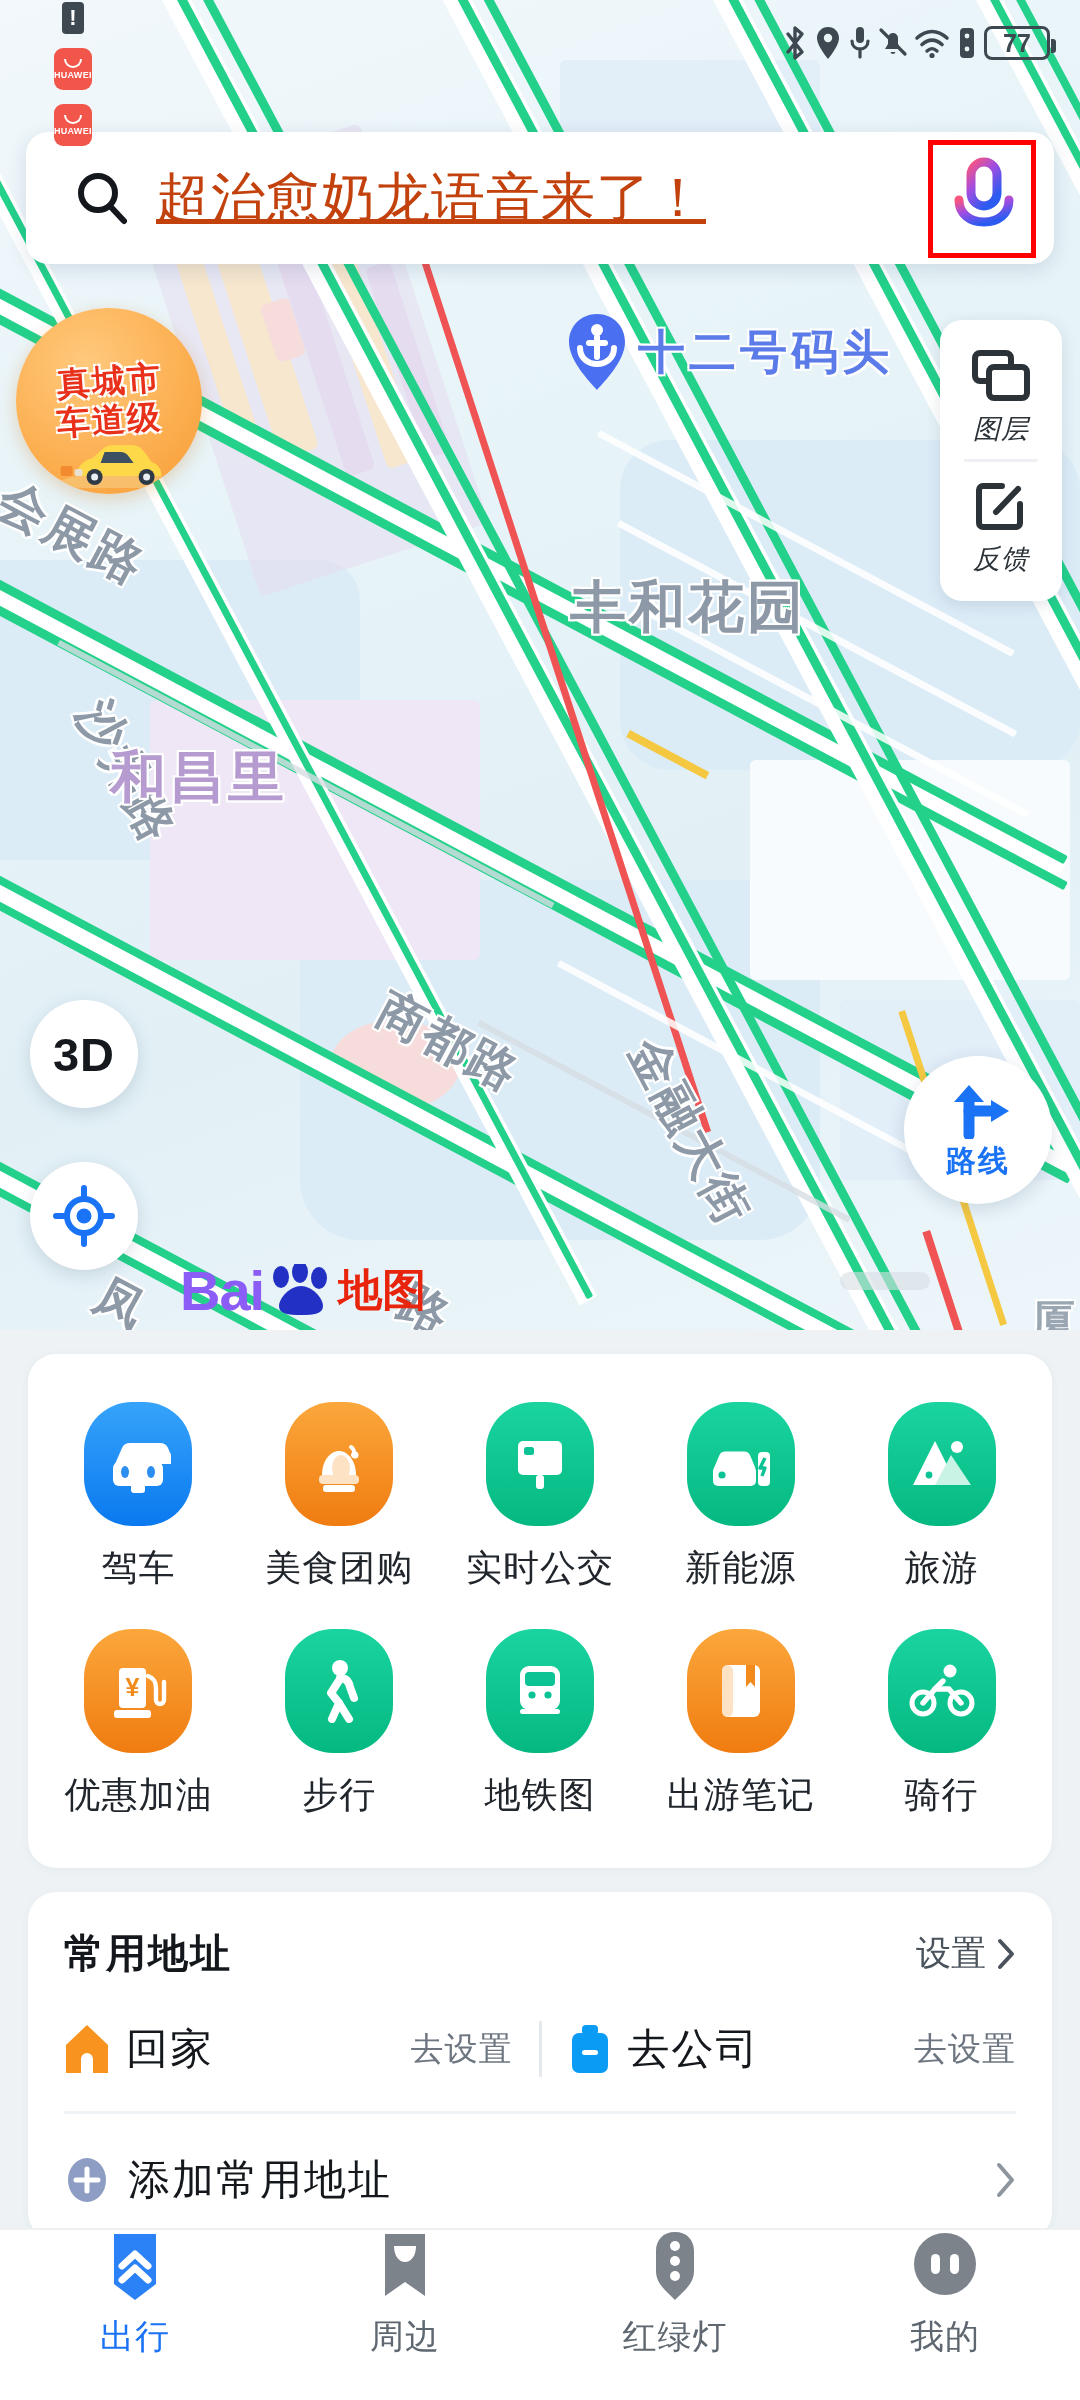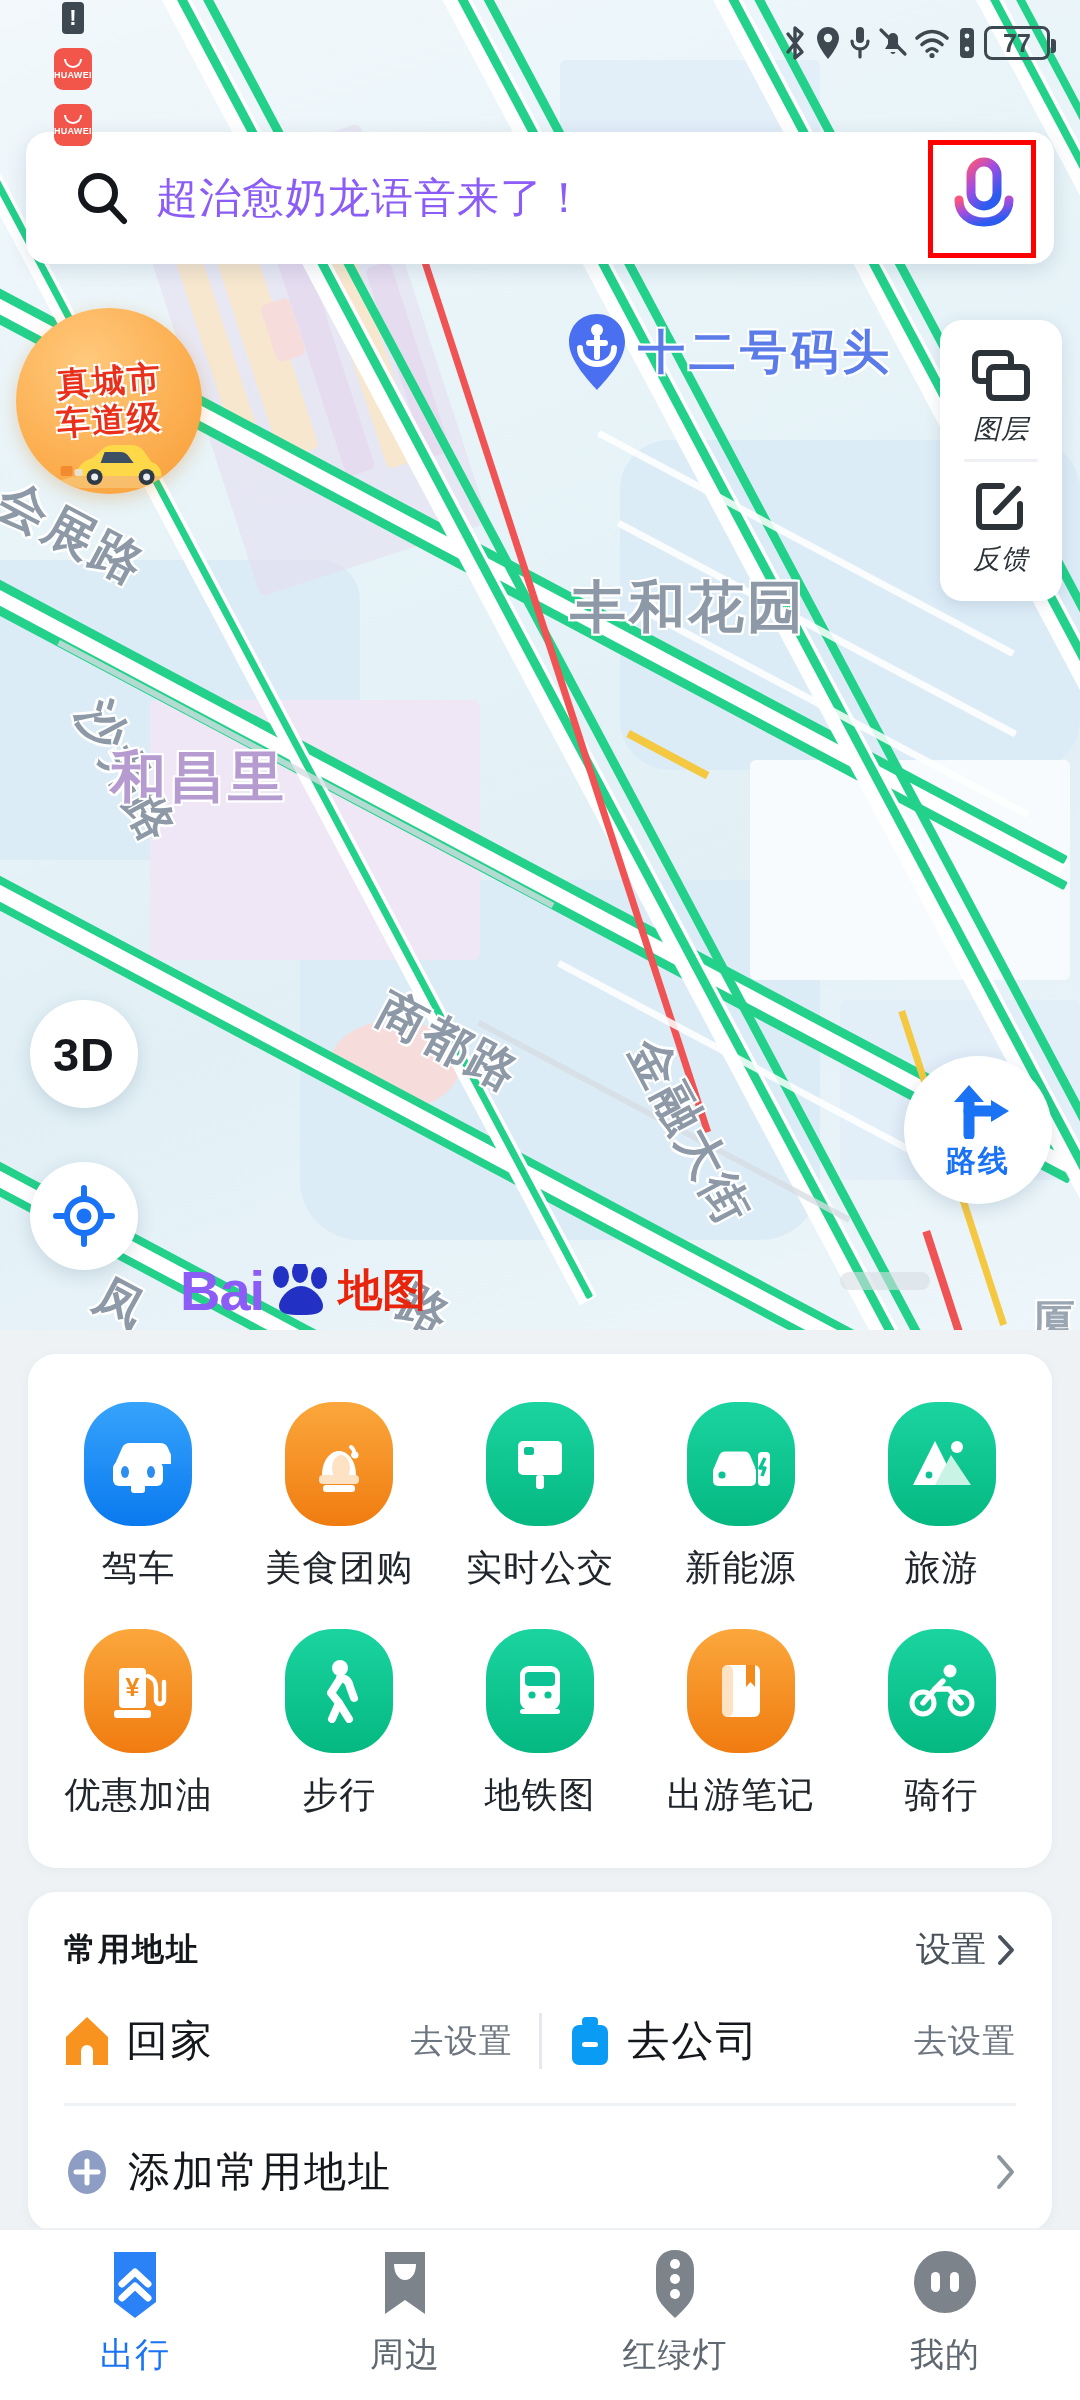--- a/index.html
+++ b/index.html
@@ -95,21 +95,21 @@
   
   #searchbar {
     position:absolute; left:26px; top:132px; width:1028px; height:132px;
     background:#fff; border-radius:22px; z-index:30;
     box-shadow:0 5px 20px rgba(30,60,90,0.14);
     display:flex; align-items:center;
   }
   #search-input-area {
     flex:1; display:flex; align-items:center; gap:26px; padding-left:48px; height:100%;
   }
-  .search-placeholder { font-size:42px; color:#8b5cf6; letter-spacing:1px; }
+  .search-placeholder { font-size:54px; color:#c2410c; letter-spacing:1px;text-decoration:underline; }
   #mic-wrap {
     width:104px; height:132px; display:flex; align-items:center; justify-content:center;
     position:relative; margin-right:18px;
   }
   #mic-divider {
     width:3px; height:56px; background:#e7eaee; border-radius:2px;
   }
   #mic-highlight {
     position:absolute; left:-4px; top:8px; width:108px; height:118px;
     border:5px solid #ff0000; box-sizing:border-box; pointer-events:none;
@@ -193,37 +193,37 @@
     padding:14px 0 22px;
   }
   .sc-icon {
     width:108px; height:124px; border-radius:48px;
     display:flex; align-items:center; justify-content:center;
   }
   .sc-label { font-size:36px; color:#20262c; letter-spacing:1px; }
 
   #addr-card { padding:34px 36px 22px; }
   .addr-head { display:flex; align-items:center; justify-content:space-between; }
-  .addr-title { font-size:32px; font-weight:bold; color:#14181c; letter-spacing:2px; }
+  .addr-title { font-size:40px; font-weight:bold; color:#14181c; letter-spacing:2px; }
   .addr-setting { display:flex; align-items:center; gap:10px; font-size:35px; color:#4a535c; }
   .addr-row { display:flex; align-items:center; margin-top:40px; }
   .addr-item { flex:1; display:flex; align-items:center; }
   .addr-item .ai-label { font-size:42px; color:#14181c; margin-left:16px; letter-spacing:2px;text-align:center; }
   .addr-item .ai-action { font-size:33px; color:#6d7680; margin-left:auto; letter-spacing:1px; }
   .addr-vdiv { width:3px; height:56px; background:#e5e9ed; margin:0 26px; }
   .addr-divider { height:3px; background:#f0f3f5; margin:34px 0 0; }
   .addr-add { display:flex; align-items:center; padding:38px 0 10px; }
   .addr-add .aa-label { font-size:42px; color:#14181c; margin-left:18px; letter-spacing:2px; }
   .addr-add .chev { margin-left:auto; }
 
   
   #bottomnav {
     position:absolute; left:0; bottom:0; width:1080px; height:172px;
     background:#fff; display:flex; align-items:flex-start; z-index:35;
-    border-top:2px solid #eef1f4; padding-top:18px;margin-top:7px;
+    border-top:2px solid #eef1f4; margin-top:7px;
   }
   .nav-item { flex:1; display:flex; flex-direction:column; align-items:center; gap:10px; }
   .nav-label { font-size:34px; color:#5f6870; letter-spacing:1px; }
   .nav-item.active .nav-label { color:#1a73f5; }
 
   .edge-label {
     position:absolute; right:4px; top:1292px; font-size:46px; color:#9aa6b2;
     font-weight:bold; z-index:24;
     text-shadow:-2px -2px 0 #fff,2px -2px 0 #fff,-2px 2px 0 #fff,2px 2px 0 #fff;
   }

